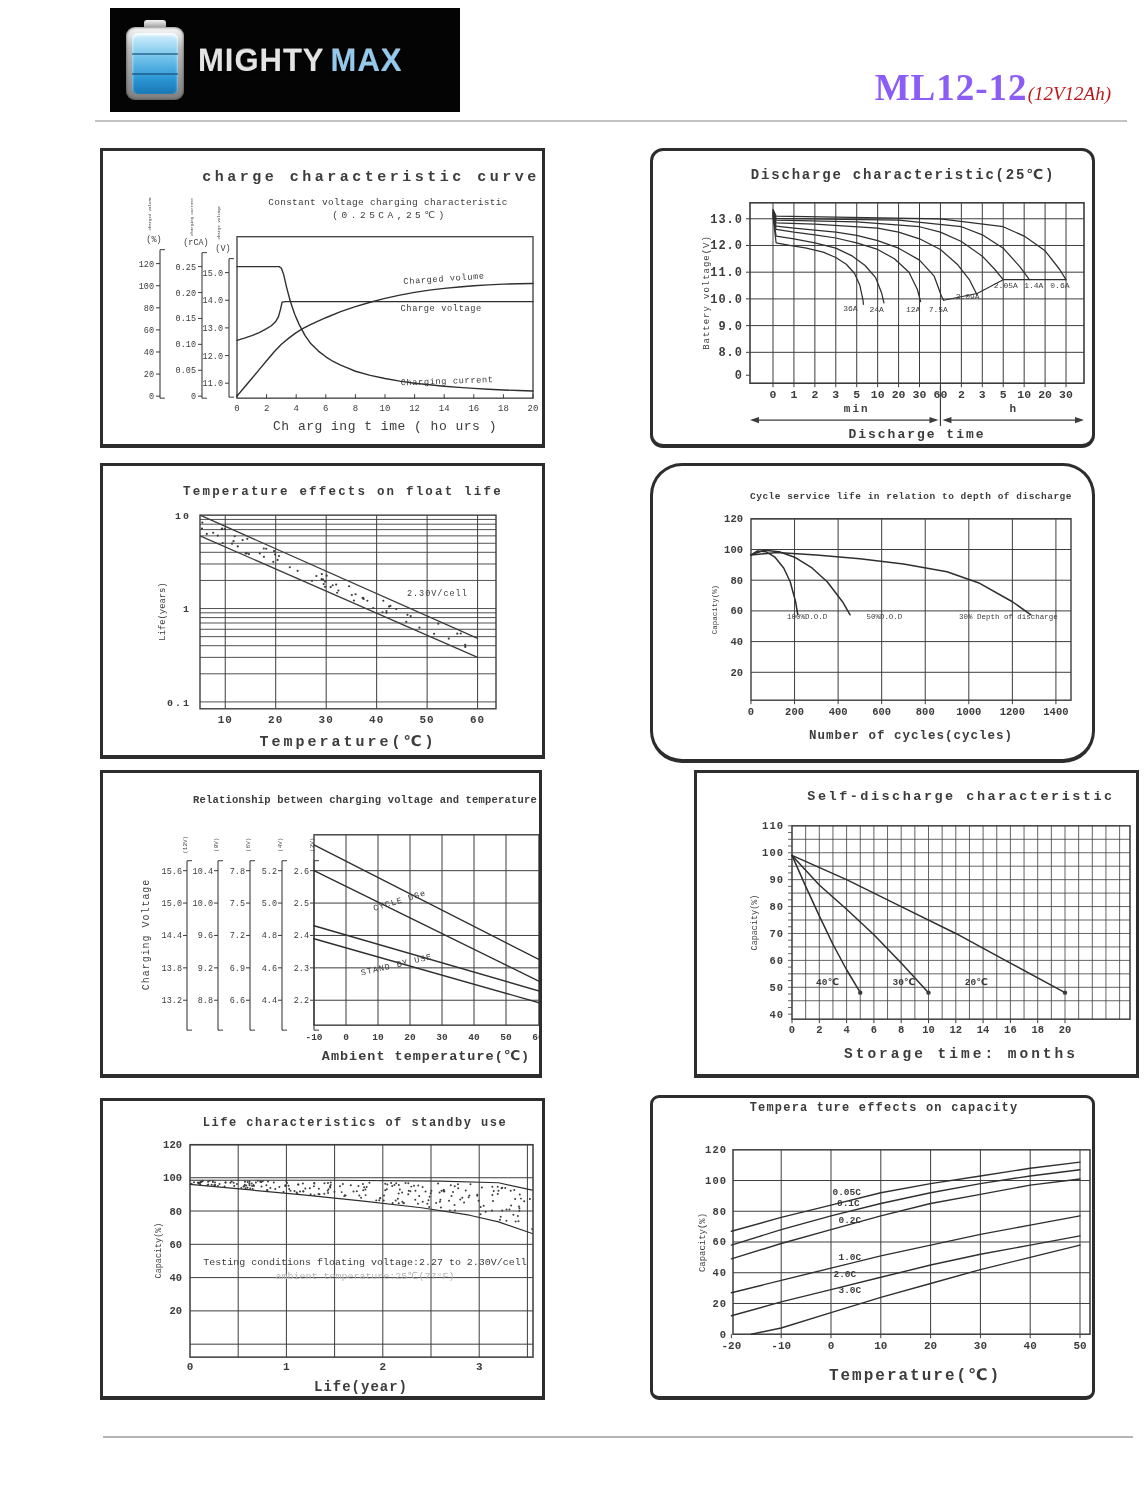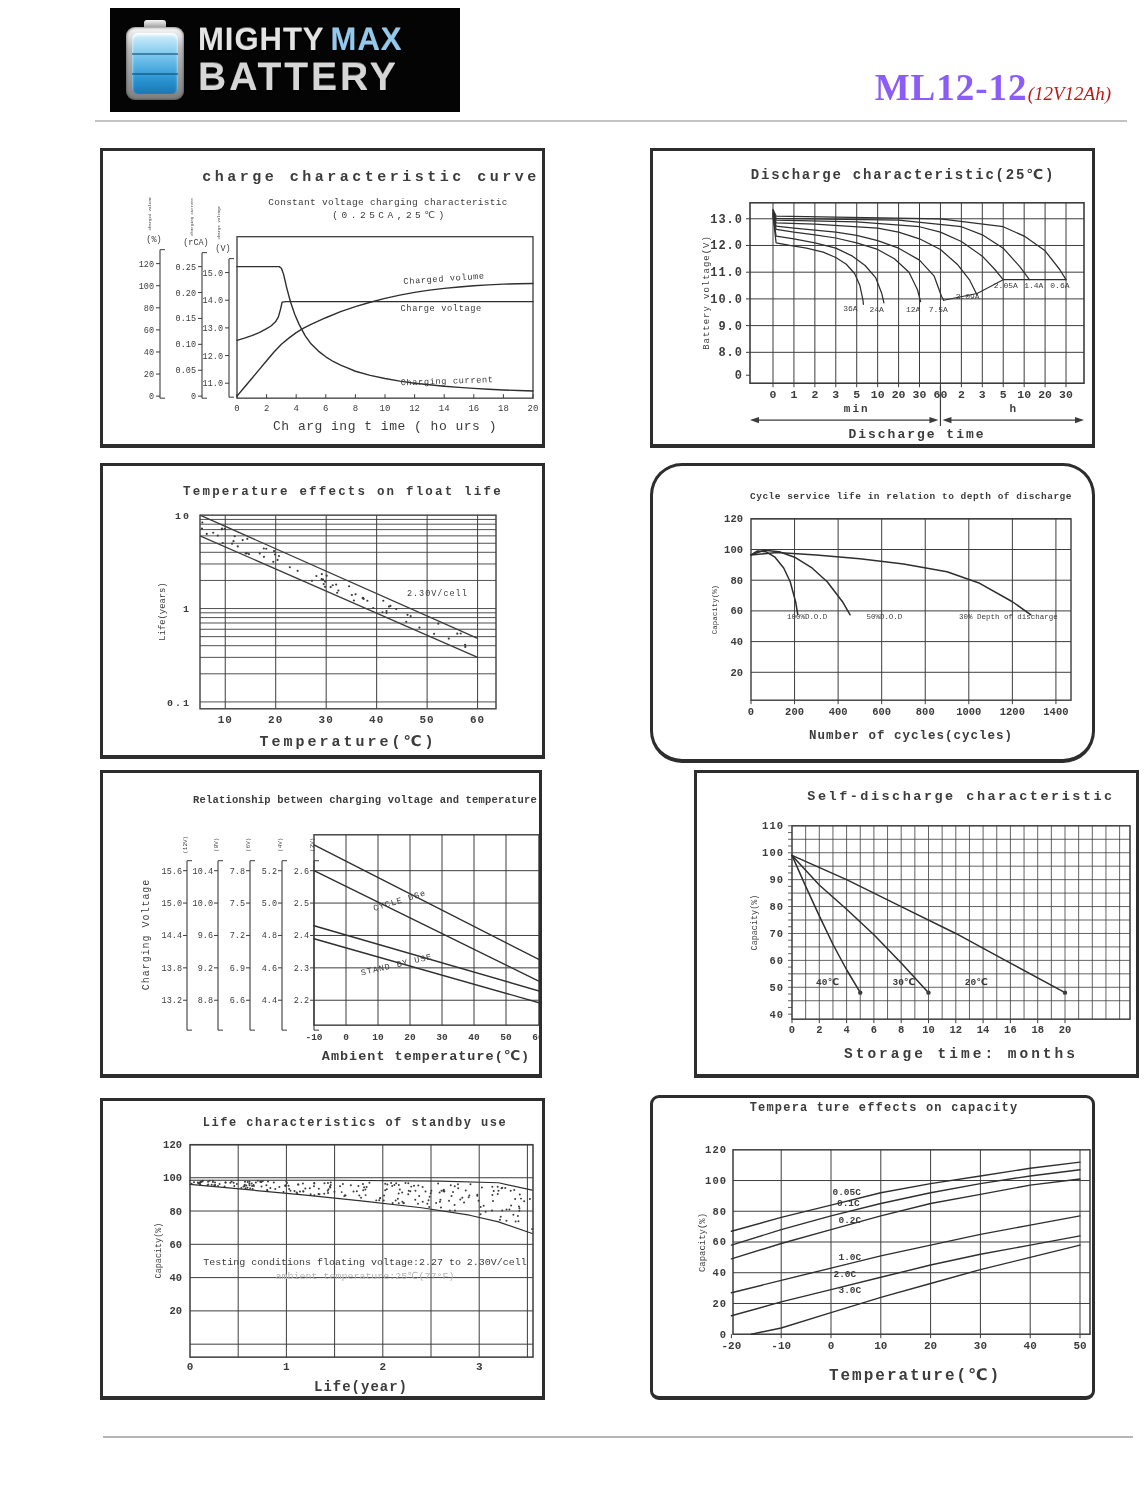--- a/index.html
+++ b/index.html
@@ -17,42 +17,41 @@
   .lt2{font-size:39px;font-weight:800;letter-spacing:3px;color:#d6d6d6;text-shadow:0 2px 2px #000,0 -1px 0 #6a6a6a;margin-top:2px;}
   .model{position:absolute;right:34px;top:66px;white-space:nowrap;}
   .model-name{font-family:"Liberation Serif",serif;font-weight:bold;font-size:37px;color:#8b5cf6;letter-spacing:1px;}
   .model-spec{font-family:"Liberation Serif",serif;font-style:italic;font-size:19px;color:#b91c1c;}
   .rule{position:absolute;height:2px;background:#c3c3c3;}
   .rule.top{left:95px;width:1032px;top:120px;}
   .rule.bottom{left:103px;width:1030px;top:1436px;background:#b5b5b5;}
   .panel{position:absolute;margin:0;background:#fff;border:3px solid #2d2d2d;border-bottom-width:4px;box-sizing:border-box;}
   .panel svg{display:block;width:100%;height:100%;}
   .p1{left:100px;top:148px;width:445px;height:300px;}
-  .p2{left:650px;top:148px;width:445px;height:300px;}
+  .p2{left:650px;top:148px;width:445px;height:300px;border-radius:13px;}
   .p3{left:100px;top:463px;width:445px;height:296px;}
   .p4{left:650px;top:463px;width:445px;height:300px;border-radius:32px;}
   .p5{left:100px;top:770px;width:442px;height:308px;}
   .p6{left:650px;top:770px;width:445px;height:308px;margin-left:44px;}
   .p7{left:100px;top:1098px;width:445px;height:302px;}
   .p8{left:650px;top:1095px;width:445px;height:305px;border-radius:9px;}
 </style>
 </head>
 <body>
 
 <div class="logo">
   <div class="bat">
     <div class="cap"></div>
       <div class="body"></div>
       <div class="core"></div>
       <div class="seg1"></div>
       <div class="seg2"></div>
   </div>
   <div class="logo-text">
     <div class="lt1"><span>MIGHTY</span><span class="max">MAX</span></div>
-    <div class="lt2">BATTERY</div>
   </div>
 </div>
 
 <div class="model">
   <span class="model-name">ML12-12</span><span class="model-spec">(12V12Ah)</span>
 </div>
 
 <div class="rule top"></div>
 
 <figure class="panel p1">

